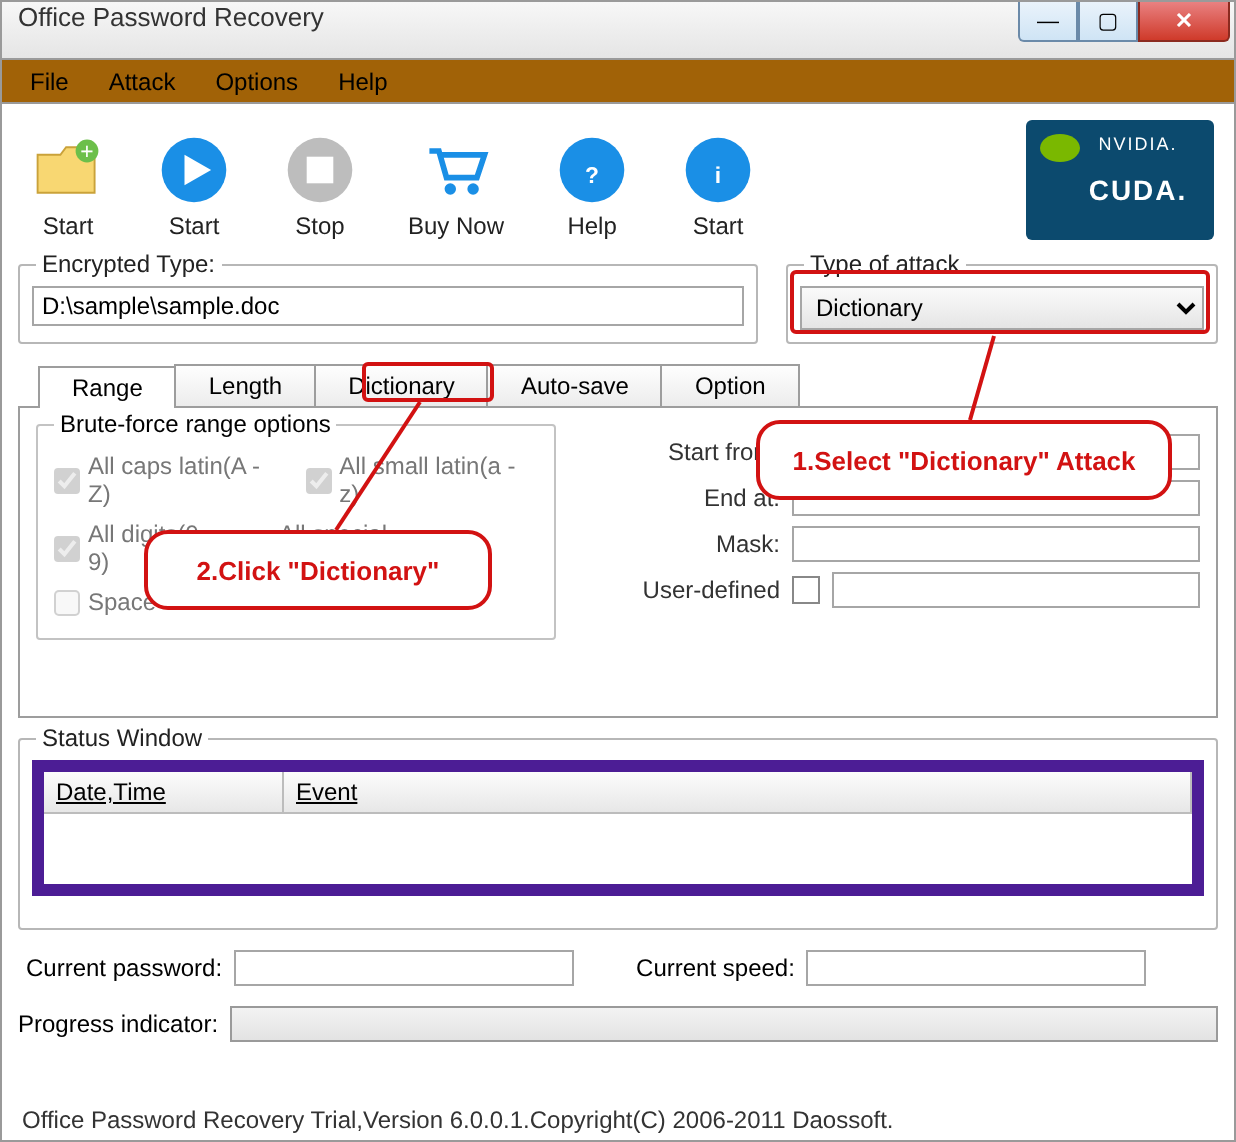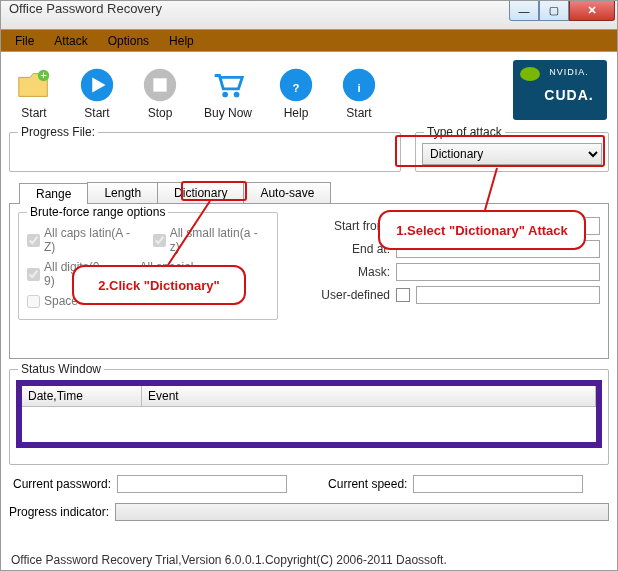--- a/index.html
+++ b/index.html
@@ -29,21 +29,21 @@
 .cuda .txt1 { font-size:9px; letter-spacing:1px; margin-top:-10px; margin-left:18px; }
 .cuda .txt2 { font-size:14px; font-weight:bold; letter-spacing:1px; margin-left:18px; margin-top:-1px; }
 
 
 .groupbox { border:1px solid #b7b7b7; border-radius:2px; position:relative; padding:10px 6px 6px 6px; margin-top:4px; }
 .groupbox > .legend { position:absolute; top:-8px; left:8px; background:#fff; padding:0 3px; font-size:12px; color:#222; }
 
 .row1 { display:flex; gap:14px; }
 .enc-box { flex:1; }
 .enc-box input { width:100%; height:20px; border:1px solid #a6a6a6; padding:1px 4px; font-size:12px; }
-.attack-box { width:194px; }
+.attack-box { width:216px; }
 .attack-box select { width:100%; height:22px; border:1px solid #a6a6a6; background:linear-gradient(#fafafa,#e5e5e5); font-size:12px; padding:1px 3px; }
 
 
 .tabstrip { display:flex; margin-top:10px; padding-left:10px; }
 .tab { padding:3px 16px; border:1px solid #9d9d9d; border-bottom:none; background:linear-gradient(#fefefe,#ececec); margin-right:-1px; font-size:12px; cursor:pointer; }
 .tab.active { background:#fff; position:relative; top:1px; }
 .tabpanel { border:1px solid #9d9d9d; padding:8px; height:156px; }
 
 .brute-group { border:1px solid #c3c3c3; border-radius:2px; padding:10px 8px 8px 8px; width:260px; position:relative; float:left; height:108px; }
 .brute-group .legend { position:absolute; top:-8px; left:8px; background:#fff; padding:0 3px; font-size:12px; }
@@ -51,28 +51,28 @@
 .chk input { accent-color:#888; }
 .chk-row { display:flex; gap:10px; }
 
 .right-fields { margin-left:300px; }
 .field-row { display:flex; align-items:center; margin:5px 0; gap:6px; }
 .field-row .flabel { width:72px; text-align:right; color:#333; }
 .field-row input[type=text] { flex:1; height:18px; border:1px solid #a6a6a6; padding:1px 3px; }
 .field-row .chkbox { width:14px; height:14px; border:1px solid #888; }
 
 
-.status-group { margin-top:10px; height:96px; }
+.status-group { margin-top:10px; height:96px;text-decoration:underline; }
 .table { border:6px solid #4c1d95; width:100%; height:68px; }
 .thead { display:flex; background:linear-gradient(#fcfcfc,#e7e7e7); border-bottom:1px solid #bcbcbc; }
 .th { padding:3px 6px; border-right:1px solid #bcbcbc; font-size:12px; }
 .th:nth-child(1){ width:120px; }
 .th:nth-child(2){ flex:1; }
 
-.bottom-row { display:flex; margin-top:10px; gap:12px; }
+.bottom-row { display:flex; margin-top:10px; gap:2px; }
 .bottom-row .pair { display:flex; align-items:center; gap:6px; }
 .bottom-row .pair input { width:170px; height:18px; border:1px solid #a6a6a6; padding:1px 3px; }
 .bottom-row .pair.pwd { margin-left:4px; }
 .bottom-row .pair.speed { margin-left:29px; }
 
 .progress-row { display:flex; align-items:center; gap:6px; margin-top:10px; }
 .progress-row .bar { flex:1; height:18px; border:1px solid #9a9a9a; background:linear-gradient(#f3f3f3,#e3e3e3); }
 
 .statusbar { position:absolute; bottom:3px; left:10px; font-size:12px; color:#333; }
 
@@ -148,35 +148,37 @@
   </div>
   <div class="cuda">
     <div class="eye"></div>
     <span class="txt1">NVIDIA.</span>
     <span class="txt2">CUDA.</span>
   </div>
 </div>
 
 <div class="row1">
   <div class="groupbox enc-box">
-    <span class="legend">Progress File:</span>
+    <span class="legend">Encrypted Type:</span>
+    <input type="text" value="D:\sample\sample.doc" style="">
   </div>
   <div class="groupbox attack-box">
     <span class="legend">Type of attack</span>
     <select>
       <option>Dictionary</option>
     </select>
   </div>
 </div>
 
 <div class="tabstrip">
   <div class="tab active">Range</div>
   <div class="tab">Length</div>
   <div class="tab">Dictionary</div>
   <div class="tab">Auto-save</div>
+  <div class="tab">Option</div>
 </div>
 <div class="tabpanel">
   <div class="brute-group">
     <span class="legend">Brute-force range options</span>
     <div class="chk-row">
       <label class="chk">
             <input type="checkbox" checked="" disabled="" style="">
             <span>All caps latin(A - Z)</span>
           </label>
       <label class="chk">

